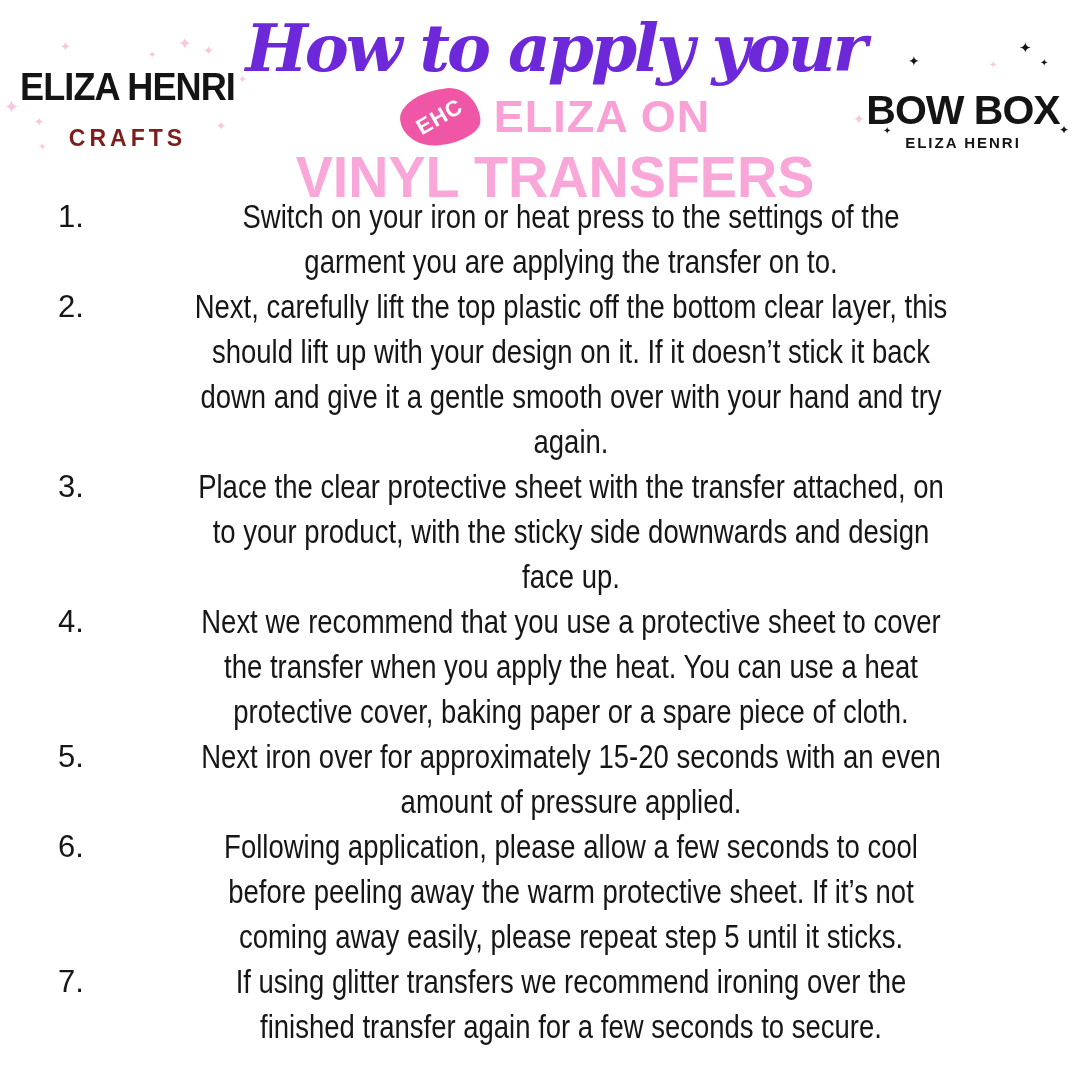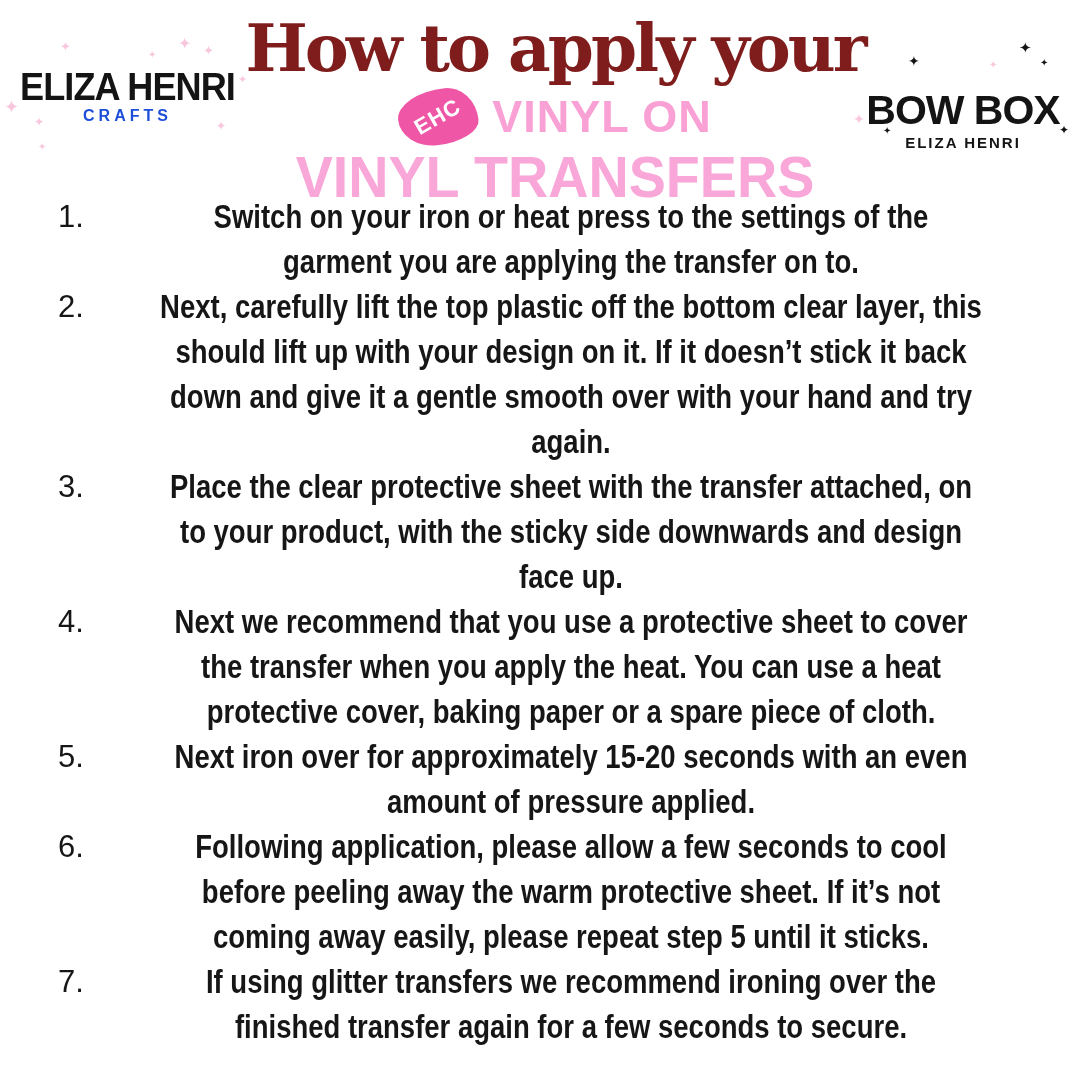--- a/index.html
+++ b/index.html
@@ -20,22 +20,22 @@
     text-align: center;
   }
   .logo-left-title {
     margin-top: 32px;
     font-size: 38px; font-weight: bold; letter-spacing: -1px;
     line-height: 1.0; color: #141414;
     transform: scaleX(0.95); transform-origin: center;
     white-space: nowrap;
   }
   .logo-left-sub {
-    font-size: 16px; font-weight: bold; letter-spacing: 4px;
-    margin-top: 1px; color: #1d4ed8;
+    font-size: 23px; font-weight: bold; letter-spacing: 4px;
+    margin-top: 19px; color: #7f1d1d;
   }
 
   
   .logo-right {
     position: absolute; left: 853px; top: 34px;
     width: 220px; height: 125px;
     text-align: center;
   }
   .logo-right-title {
     margin-top: 56px;
@@ -56,23 +56,23 @@
   .sp.pink  { color: #f8c7de; }
   .sp.black { color: #141414; }
 
   
   .title-block {
     position: absolute; left: 40px; right: 10px; top: 2px;
     text-align: center;
   }
   .title-script {
     font-family: "DejaVu Serif", serif;
-    font-weight: bold;
+    font-style: italic; font-weight: bold;
     font-size: 66px; line-height: 92px;
-    letter-spacing: -3px; color: #7f1d1d;
+    letter-spacing: -3px; color: #6d28d9;
     white-space: nowrap;
   }
   .title-row2 {
     display: flex; align-items: center; justify-content: center;
     gap: 14px; height: 58px; margin-top: -6px;
   }
   .ehc-badge {
     width: 80px; height: 56px;
     background: #ef56a5;
     border-radius: 62% 38% 55% 45% / 48% 62% 38% 52%;
@@ -103,21 +103,21 @@
     width: 992px;
     font-size: 33px; line-height: 45px;
     color: #161616;
   }
   .step { display: flex; align-items: flex-start; }
   .step-num {
     flex: 0 0 34px;
     font-size: 31px; line-height: 45px;
     text-align: left;
   }
-  .step-text { flex: 1; min-width: 0; font-weight: bold; }
+  .step-text { flex: 1; min-width: 0; }
   .step-inner {
     display: block;
     width: 1150px; margin-left: -96px;
     white-space: pre-line;
     text-align: center;
     transform: scaleX(0.833); transform-origin: 50% 50%;
   }
 </style>
 </head>
 <body>
@@ -137,21 +137,21 @@
     <div class="logo-left-title">ELIZA HENRI</div>
     <div class="logo-left-sub">CRAFTS</div>
   </div>
 
   <div class="title-block">
     <div class="title-script">How to apply your</div>
     <div class="title-row2">
       <div class="ehc-badge">
         <span class="ehc-text">EHC</span>
       </div>
-      <div class="iron-on">VINYL ON</div>
+      <div class="iron-on">ELIZA ON</div>
     </div>
     <div class="vinyl">VINYL TRANSFERS</div>
   </div>
 
   <div class="logo-right">
     <span class="sp black" style="left:55px;  top:20px; font-size:14px;">✦</span>
     <span class="sp black" style="left:166px; top:6px;  font-size:15px;">✦</span>
     <span class="sp black" style="left:187px; top:24px; font-size:10px;">✦</span>
     <span class="sp black" style="left:30px;  top:92px; font-size:10px;">✦</span>
     <span class="sp black" style="left:206px; top:90px; font-size:12px;">✦</span>

